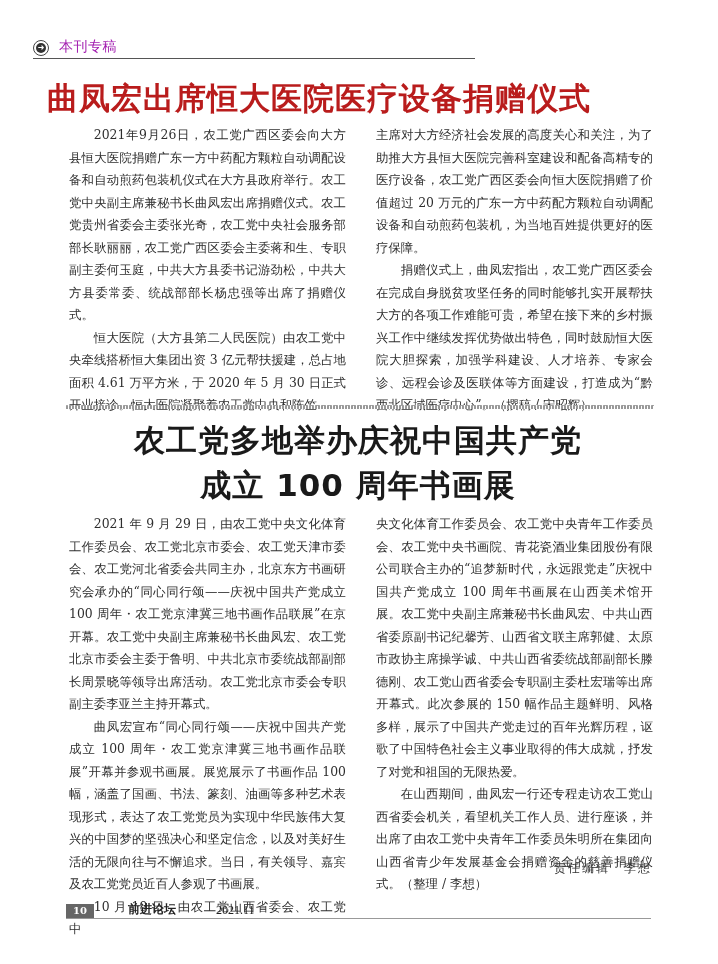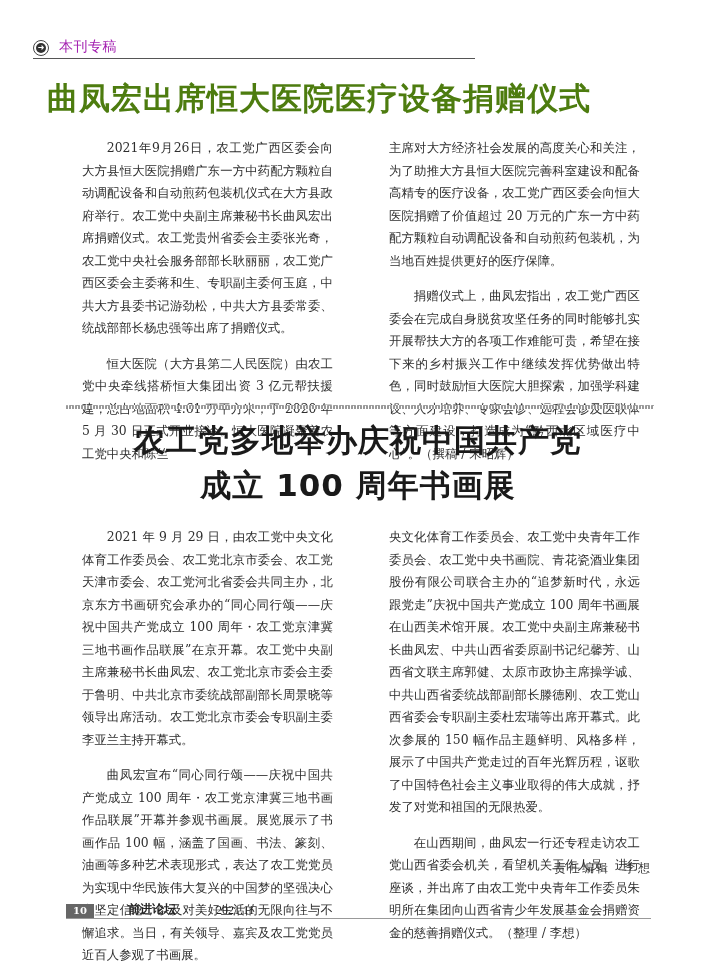--- a/index.html
+++ b/index.html
@@ -9,24 +9,24 @@
             border-bottom: 1px solid #555; display: flex; align-items: center; }
   .header-icon { width: 14px; height: 14px; border: 1.5px solid #444; border-radius: 50%;
                  display: flex; align-items: center; justify-content: center; margin-right: 10px; margin-top: 2px; }
   .header-icon .inner { width: 10px; height: 10px; background: #333; border-radius: 50%;
                         color: #fff; font-size: 8px; line-height: 10px; text-align: center;
                         font-family: "DejaVu Sans", sans-serif; }
   .header-label { font-family: "DejaVu Sans", "Liberation Sans", sans-serif; font-size: 14px;
                   color: #a21caf; letter-spacing: 0.5px; }
   .title1 { position: absolute; left: 0; top: 78px; width: 638px; text-align: center;
             font-family: "DejaVu Sans", "Liberation Sans", sans-serif; font-weight: bold;
-            font-size: 31px; color: #4d7c0f; letter-spacing: 1px; }
+            font-size: 31px; color: #b91c1c; letter-spacing: 1px; }
   .col { position: absolute; font-size: 12.4px; line-height: 22.5px; text-align: justify;
          color: #2e2e2e; }
-  .col p { margin: 13px; text-indent: 2em; }
+  .col p { margin: 0; text-indent: 2em; }
   .col p.noindent { text-indent: 0; }
   .a1-left { left: 69px; top: 124px; width: 277px; }
   .a1-right { left: 376px; top: 124px; width: 277px; }
   .divider { position: absolute; left: 66px; top: 405px; width: 588px; height: 3px;
              background-image: repeating-linear-gradient(90deg, #999 0 2px, #fff 2px 3px);
              border-top: 1px dotted #aaa; }
   .title2 { position: absolute; left: 0; top: 418px; width: 716px; text-align: center;
             font-family: "DejaVu Sans", "Liberation Sans", sans-serif; font-weight: bold;
             font-size: 31px; line-height: 45px; color: #1a1a1a; letter-spacing: 1px; }
   .a2-left { left: 69px; top: 513px; width: 277px; }

